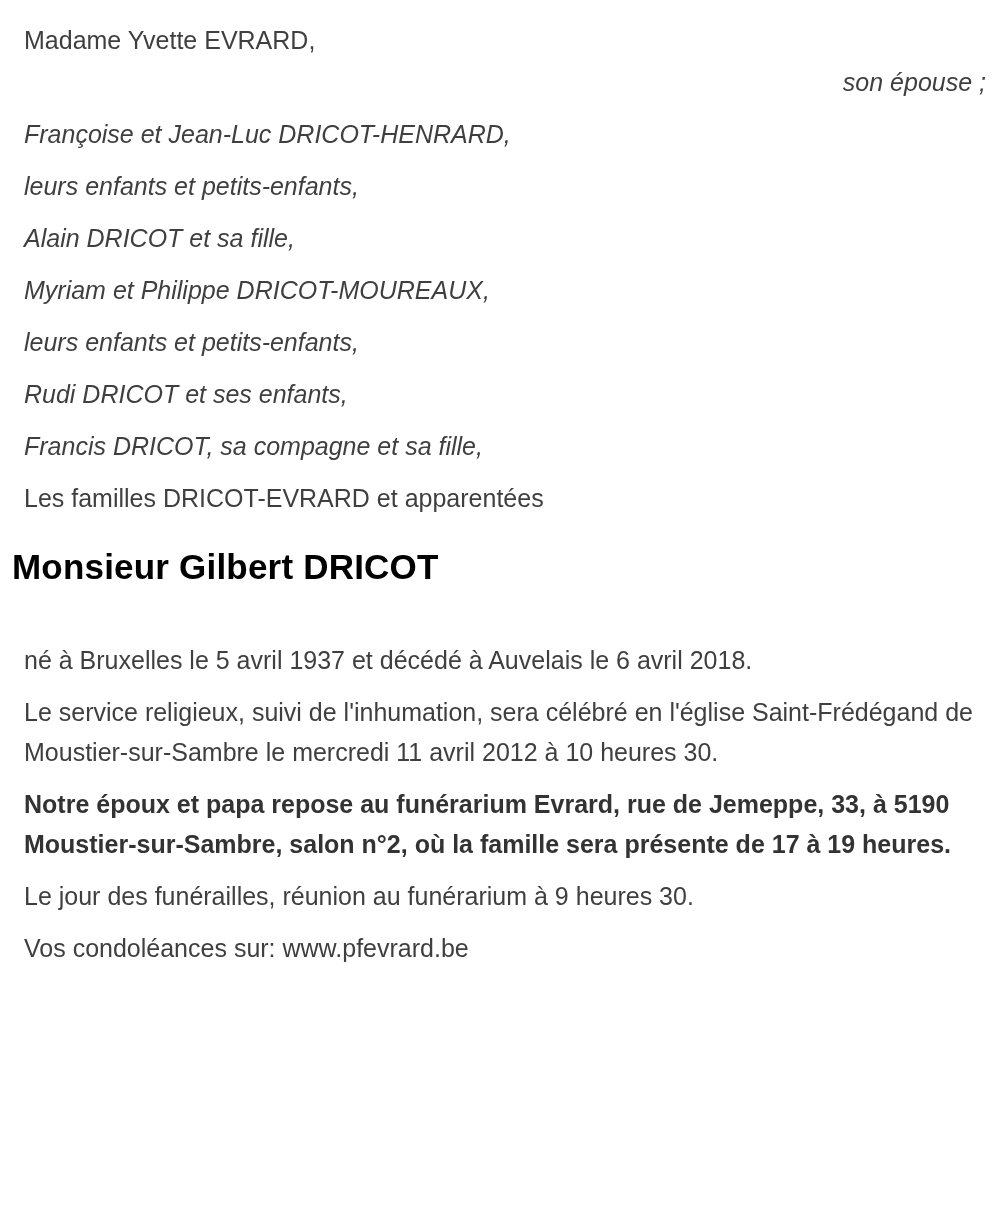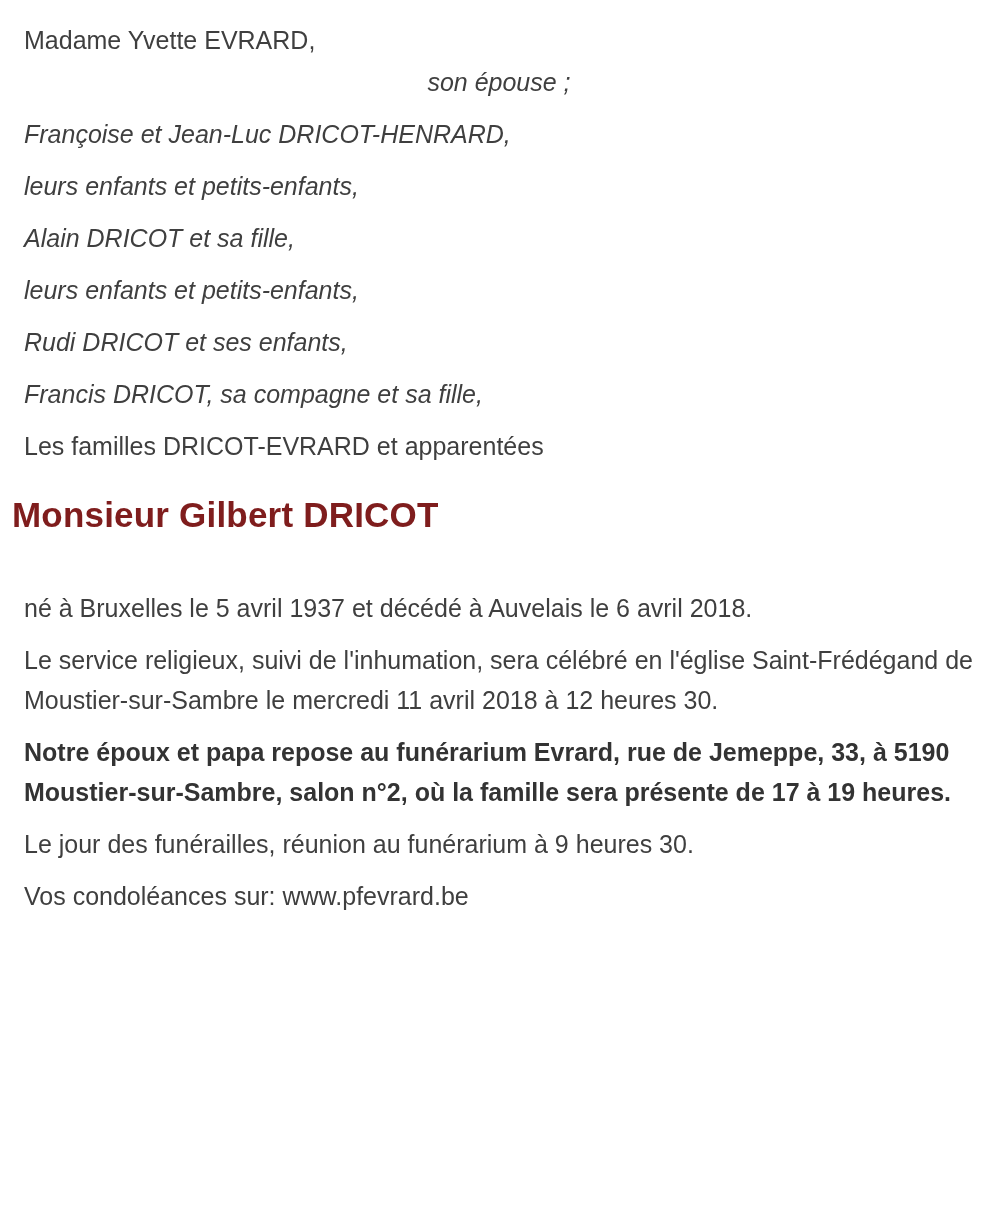--- a/index.html
+++ b/index.html
@@ -12,41 +12,41 @@
   .page {
     width: 1000px;
     min-height: 1225px;
     padding: 8px 12px 20px 12px;
     font-size: 25px;
     line-height: 40px;
   }
   .line { margin: 12px; max-width: 968px; }
   .right-note {
     margin: 0;
-    text-align: center;
+    text-align: right;
     font-style: italic;
     padding-right: 2px;
   }
   .spouse-note { margin-top: -10px; }
   .family-block { margin-top: 2px; font-style: italic; }
   .notes-block {
     margin-top: -16px;
     margin-left: auto;
     max-width: 250px;
     line-height: 34px;
   }
   .notes-block p { margin: 0; text-align: right; font-style: italic; }
   .families-line { margin-top: 0; }
   .announcement-line { margin-top: 44px; }
   h1.deceased-name {
     margin: 28px 0 0 0;
     font-size: 35px;
     line-height: 42px;
     font-weight: 700;
-    color: #7f1d1d;
+    color: #000000;
     letter-spacing: 0.2px;
   }
   .birth-death-line { margin-top: 52px; }
   .service-line { margin-top: 8px; }
   .repose-line {
     margin-top: 6px;
     font-weight: 700;
     color: #333333;
   }
   .funeral-day-line { margin-top: 10px; }
@@ -60,34 +60,35 @@
 <div class="page">
 
   <p class="line">Madame Yvette EVRARD,</p>
 
   <p class="right-note spouse-note">son épouse ;</p>
 
   <div class="family-block">
     <p class="line">Françoise et Jean-Luc DRICOT-HENRARD,</p>
     <p class="line">leurs enfants et petits-enfants,</p>
     <p class="line">Alain DRICOT et sa fille,</p>
+    <p class="line">Myriam et Philippe DRICOT-MOUREAUX,</p>
     <p class="line">leurs enfants et petits-enfants,</p>
     <p class="line">Rudi DRICOT et ses enfants,</p>
     <p class="line">Francis DRICOT, sa compagne et sa fille,</p>
   </div>
 
 
   <p class="line families-line">Les familles DRICOT-EVRARD et apparentées</p>
 
 
   <h1 class="deceased-name">Monsieur Gilbert DRICOT</h1>
 
   <p class="line birth-death-line">né à Bruxelles le 5 avril 1937 et décédé à Auvelais le 6 avril 2018.</p>
 
-  <p class="line service-line">Le service religieux, suivi de l'inhumation, sera célébré en l'église Saint-Frédégand de Moustier-sur-Sambre le mercredi 11 avril 2018 à 12 heures 30.</p>
+  <p class="line service-line">Le service religieux, suivi de l'inhumation, sera célébré en l'église Saint-Frédégand de Moustier-sur-Sambre le mercredi 11 avril 2012 à 10 heures 30.</p>
 
   <p class="line repose-line">Notre époux et papa repose au funérarium Evrard, rue de Jemeppe, 33, à 5190 Moustier-sur-Sambre, salon n°2, où la famille sera présente de 17 à 19 heures.</p>
 
   <p class="line funeral-day-line">Le jour des funérailles, réunion au funérarium à 9 heures 30.</p>
 
   <p class="line condolences-line">
     <span>Vos condoléances sur:</span>
     <span class="url">www.pfevrard.be</span>
   </p>
 

